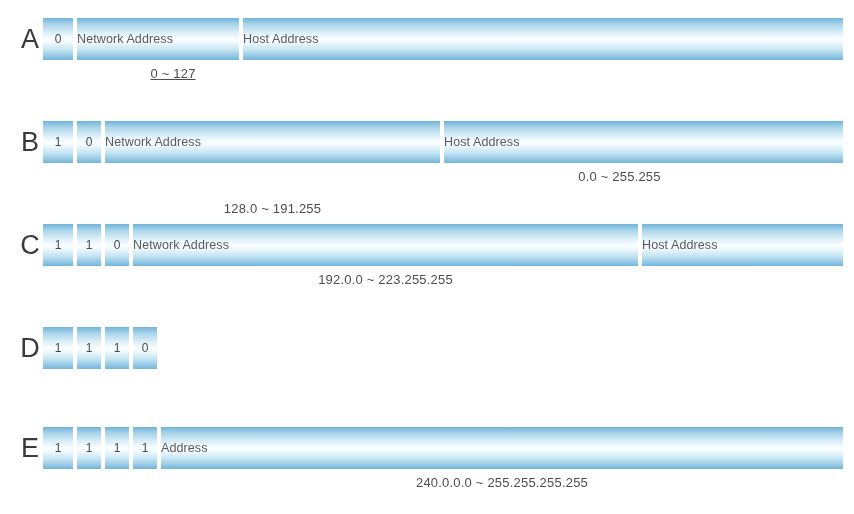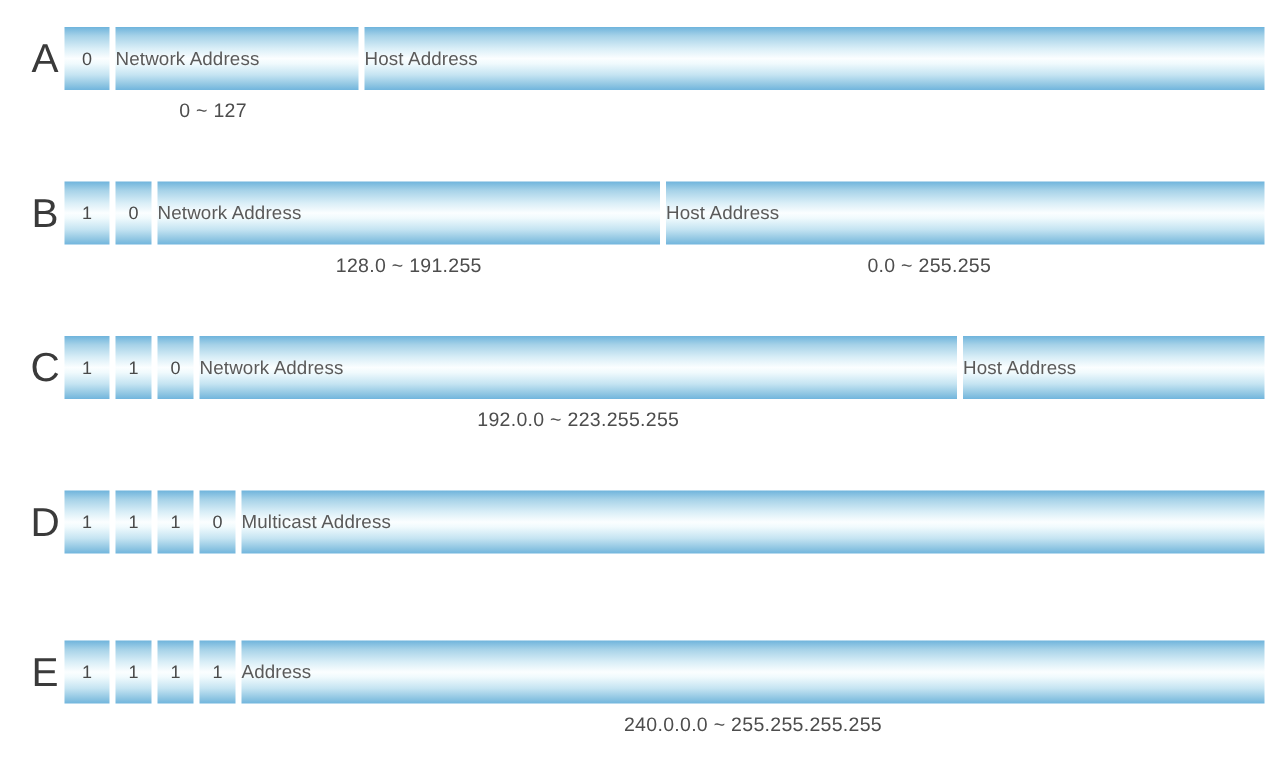--- a/index.html
+++ b/index.html
@@ -109,37 +109,37 @@
       <div class="class-letter">A</div>
       <div class="seg seg-bit" style="left: 43px; width: 30px;">
         <span class="bit-label">0</span>
       </div>
       <div class="seg" style="left: 77px; width: 162px;">
         <span class="seg-label">Network Address</span>
       </div>
       <div class="seg" style="left: 243px; width: 600px;">
         <span class="seg-label">Host Address</span>
       </div>
-      <div class="range-caption" style="left: 61px; width: 162px;">0 ~ 127</div>
+      <div class="range-caption" style="left: 92px; width: 162px; text-decoration: underline;">0 ~ 127</div>
     </div>
     <div class="class-row" style="top: 103px;">
       <div class="class-letter">B</div>
       <div class="seg seg-bit" style="left: 43px; width: 30px;">
         <span class="bit-label">1</span>
       </div>
       <div class="seg seg-bit" style="left: 77px; width: 24px;">
         <span class="bit-label">0</span>
       </div>
       <div class="seg" style="left: 105px; width: 335px;">
         <span class="seg-label">Network Address</span>
       </div>
       <div class="seg" style="left: 444px; width: 399px;">
         <span class="seg-label">Host Address</span>
       </div>
-      <div class="range-caption" style="left: 105px; width: 335px;">128.0 ~ 191.255</div>
+      <div class="range-caption" style="left: 105px; width: 335px; margin-top: 32px;">128.0 ~ 191.255</div>
       <div class="range-caption" style="left: 420px; width: 399px;">0.0 ~ 255.255</div>
     </div>
     <div class="class-row" style="top: 206px;">
       <div class="class-letter">C</div>
       <div class="seg seg-bit" style="left: 43px; width: 30px;">
         <span class="bit-label">1</span>
       </div>
       <div class="seg seg-bit" style="left: 77px; width: 24px;">
         <span class="bit-label">1</span>
       </div>
@@ -161,23 +161,20 @@
       </div>
       <div class="seg seg-bit" style="left: 77px; width: 24px;">
         <span class="bit-label">1</span>
       </div>
       <div class="seg seg-bit" style="left: 105px; width: 24px;">
         <span class="bit-label">1</span>
       </div>
       <div class="seg seg-bit" style="left: 133px; width: 24px;">
         <span class="bit-label">0</span>
       </div>
-      <div class="seg" style="left: 161px; width: 682px;">
-        <span class="seg-label">Multicast Address</span>
-      </div>
     </div>
     <div class="class-row" style="top: 409px;">
       <div class="class-letter">E</div>
       <div class="seg seg-bit" style="left: 43px; width: 30px;">
         <span class="bit-label">1</span>
       </div>
       <div class="seg seg-bit" style="left: 77px; width: 24px;">
         <span class="bit-label">1</span>
       </div>
       <div class="seg seg-bit" style="left: 105px; width: 24px;">

